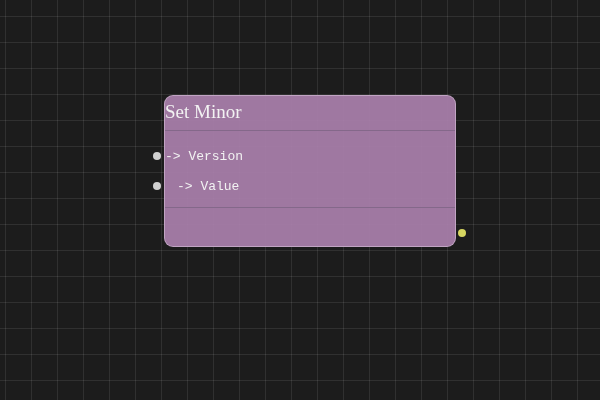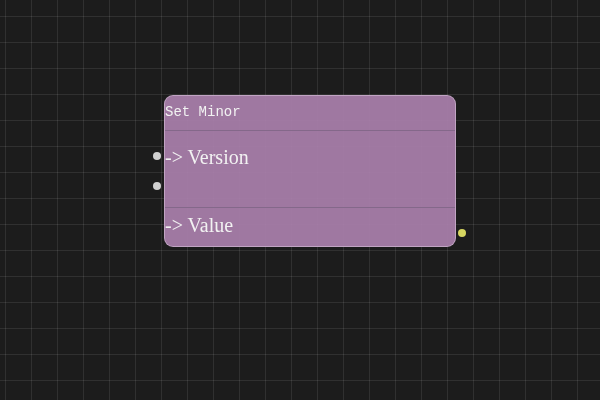--- a/index.html
+++ b/index.html
@@ -16,44 +16,44 @@
   .canvas { position: absolute; left: 0; top: 0; width: 600px; height: 400px; }
   .node {
     position: absolute; left: 164px; top: 95px; width: 292px; height: 152px;
     background: rgba(170, 128, 172, 0.92);
     border: 1px solid rgba(220, 200, 222, 0.55);
     border-radius: 9px;
     box-sizing: border-box;
   }
   .node-title {
     position: absolute; left: 0; top: 5px; height: 22px; line-height: 22px;
-    color: #f2f2f2; font-size: 14px; white-space: pre;
+    color: #f2f2f2; font-size: 19px; white-space: pre; font-family: Liberation Serif, serif;
   }
   .divider {
     position: absolute; left: 0; right: 0; height: 1px; background: #84688a;
   }
   .port-label {
-    position: absolute; color: #f2f2f2; font-size: 20px; white-space: pre;
-    line-height: 20px; height: 20px; font-family: Liberation Serif, serif;
+    position: absolute; color: #f2f2f2; font-size: 13px; white-space: pre;
+    line-height: 20px; height: 20px;
   }
   .dot {
     position: absolute; width: 8px; height: 8px; border-radius: 50%;
   }
 </style>
 </head>
 <body>
 
 <div class="canvas">
 
   <div class="node">
     <div class="node-title">Set Minor</div>
     <div class="divider" style="top:34px;"></div>
 
     <div class="port-label" style="left:0; top:51px;">-&gt; Version</div>
-    <div class="port-label" style="left:0; top:81px;margin-top:38px;">-&gt; Value</div>
+    <div class="port-label" style="left:12px; top:81px;">-&gt; Value</div>
 
     <div class="divider" style="top:111px;"></div>
 
   </div>
 
   <div class="dot" style="left:153px; top:152px; background:#d0d0d0;"></div>
   <div class="dot" style="left:153px; top:182px; background:#d0d0d0;"></div>
   <div class="dot" style="left:458px; top:229px; background:#d6d660;"></div>
 
 </div>

